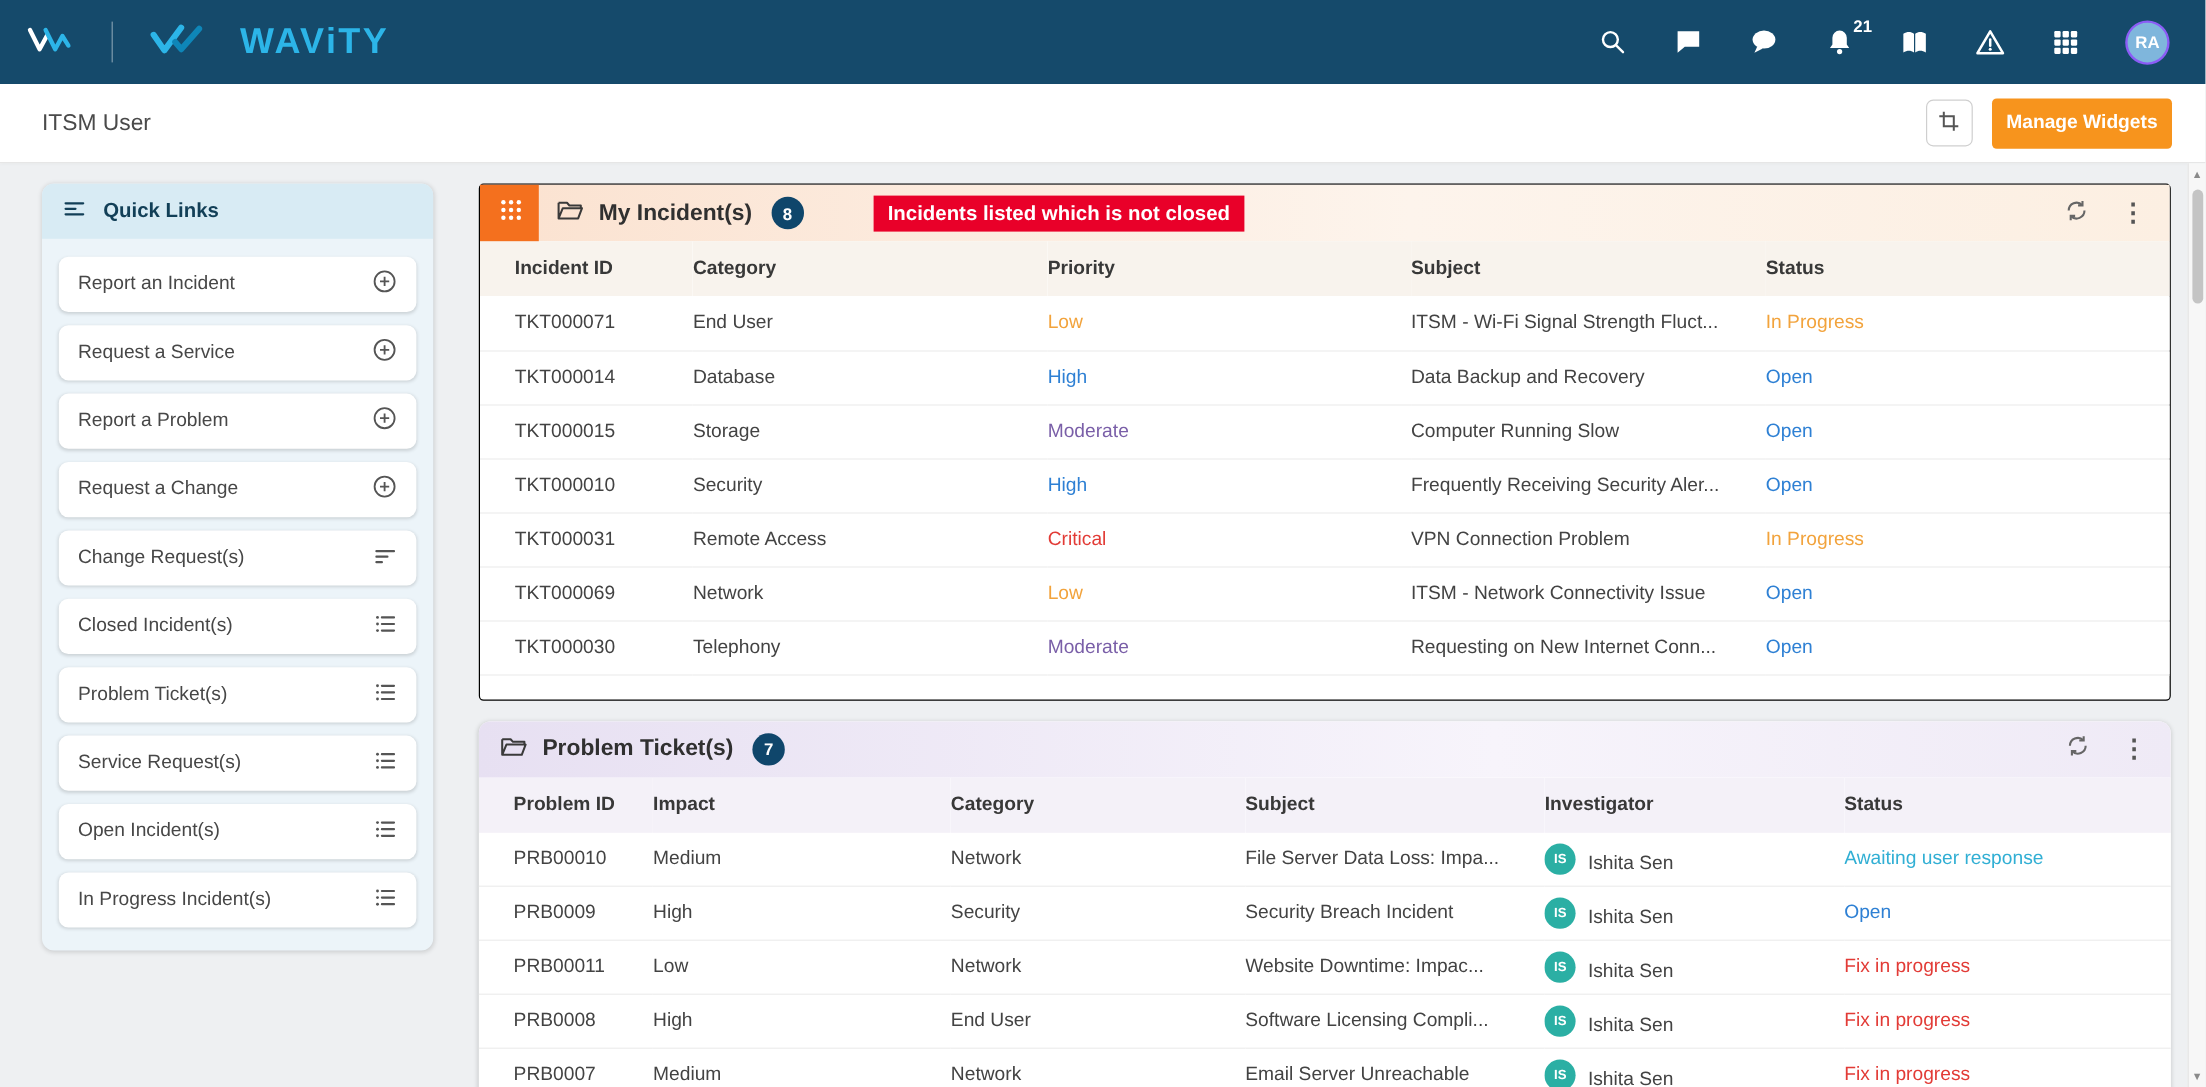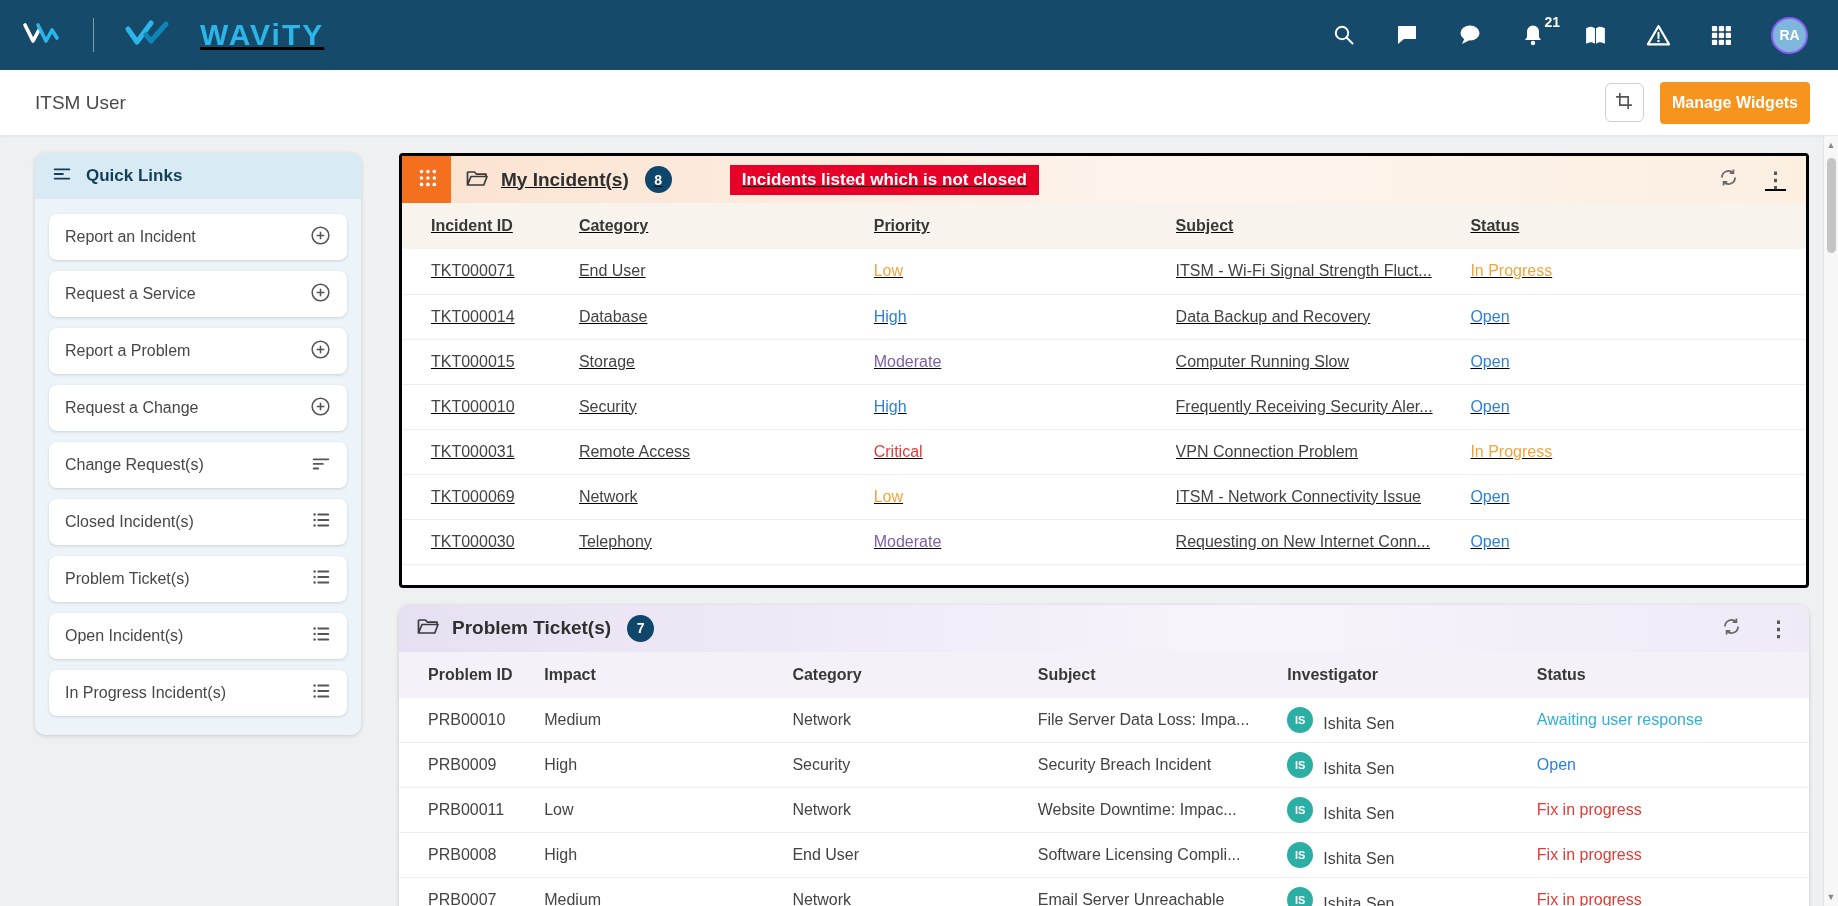--- a/index.html
+++ b/index.html
@@ -2,21 +2,21 @@
 <html style="--topbar-bg: #154a6b; --brand-cyan: #2cb5e8; --accent-orange: #f7941d; --drag-handle-orange: #f4701e; --annotation-red: #e90029; --badge-bg: #0f466b; --status-orange: #f2a33c; --status-blue: #2e80d4; --status-purple: #7a5fa8; --status-red: #e23b36; --status-cyan: #31afd4; --avatar-teal: #2bafa4;"><head>
 <meta charset="utf-8">
 <style>
   * { margin:0; padding:0; box-sizing:border-box; }
   html,body { width:1838px; height:906px; overflow:hidden; background:#eef0f2;
               font-family:"Liberation Sans", sans-serif; }
 
   
   .topbar { height:70px; background:var(--topbar-bg,#154a6b); display:flex;
             align-items:center; justify-content:space-between; padding:0 30px 0 22px; }
-  .brand { display:flex; align-items:center; gap:31px; cursor:pointer;text-decoration:underline; }
+  .brand { display:flex; align-items:center; gap:31px; cursor:pointer; }
   .brand-divider { width:1px; height:34px; background:rgba(255,255,255,.45); }
   .brand-text { color:var(--brand-cyan,#2cb5e8); font-size:30px; font-weight:bold;
                 letter-spacing:2px; }
   .topbar-icons { display:flex; align-items:center; gap:36px; }
   .ticon { position:relative; width:27px; height:27px; display:flex; align-items:center;
            justify-content:center; cursor:pointer; }
   .badge-count { position:absolute; top:-8px; right:-14px; color:#fff; font-size:14px;
                  font-weight:bold; }
   .avatar { width:37px; height:37px; border-radius:50%; background:#7fb6dc; color:#fff;
             font-weight:bold; font-size:14px; display:flex; align-items:center;
@@ -48,21 +48,21 @@
   .ql-body { padding:4px 0 8px; }
   .ql-item { height:46px; background:#fff; border-radius:8px; margin:11px 14px;
              box-shadow:0 1px 3px rgba(0,0,0,.14); display:flex; align-items:center;
              justify-content:space-between; padding:0 15px 0 16px; cursor:pointer; }
   .ql-label { font-size:16px; color:#474747; }
 
   
   .widgets { margin-left:38px; width:1410px; display:flex; flex-direction:column;
              gap:17px; }
   .widget { background:#fff; }
-  .widget.incidents { border:3px solid #000000; border-radius:4px;text-decoration:underline; }
+  .widget.incidents { border:1px solid #000000; border-radius:4px; }
   .widget.problems  { border-radius:10px 10px 0 0; box-shadow:0 1px 4px rgba(0,0,0,.18);
                       overflow:hidden; }
   .w-header { height:47px; display:flex; align-items:center; }
   .incidents .w-header { background:linear-gradient(90deg,#fbe2d0,#fdf4ec 55%,#fcefe2); }
   .problems  .w-header { background:linear-gradient(90deg,#e7e0f2,#f7f4fb 60%,#efeaf6);
                          padding-left:17px; }
   .drag-handle { width:49px; height:100%; background:var(--drag-handle-orange,#f4701e);
                  display:flex; align-items:center; justify-content:center; cursor:grab;
                  margin-right:14px; flex:none; }
   .w-title { font-size:19px; font-weight:bold; color:#303030; margin-left:12px; }
@@ -293,20 +293,37 @@
               </g>
               <g fill="#555">
                 <circle cx="5" cy="6" r="1.3"></circle>
                 <circle cx="5" cy="12" r="1.3"></circle>
                 <circle cx="5" cy="18" r="1.3"></circle>
               </g>
             </svg>
         </span>
       </div>
       <div class="ql-item">
+        <span class="ql-label">Service Request(s)</span>
+        <span>
+          <svg viewBox="0 0 24 24" width="22" height="22">
+              <g stroke="#555" stroke-width="2" stroke-linecap="round">
+                <line x1="9" y1="6" x2="20" y2="6"></line>
+                <line x1="9" y1="12" x2="20" y2="12"></line>
+                <line x1="9" y1="18" x2="20" y2="18"></line>
+              </g>
+              <g fill="#555">
+                <circle cx="5" cy="6" r="1.3"></circle>
+                <circle cx="5" cy="12" r="1.3"></circle>
+                <circle cx="5" cy="18" r="1.3"></circle>
+              </g>
+            </svg>
+        </span>
+      </div>
+      <div class="ql-item">
         <span class="ql-label">Open Incident(s)</span>
         <span>
           <svg viewBox="0 0 24 24" width="22" height="22">
               <g stroke="#555" stroke-width="2" stroke-linecap="round">
                 <line x1="9" y1="6" x2="20" y2="6"></line>
                 <line x1="9" y1="12" x2="20" y2="12"></line>
                 <line x1="9" y1="18" x2="20" y2="18"></line>
               </g>
               <g fill="#555">
                 <circle cx="5" cy="6" r="1.3"></circle>

